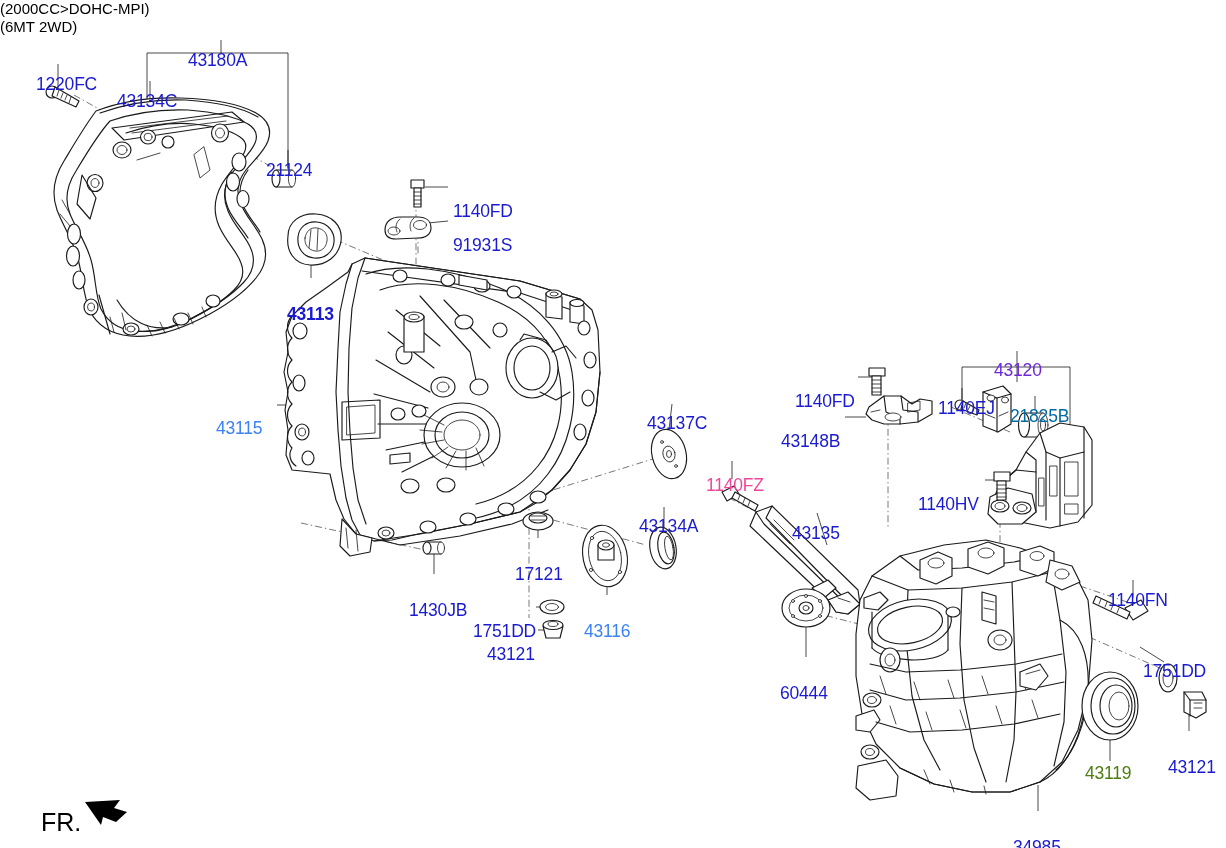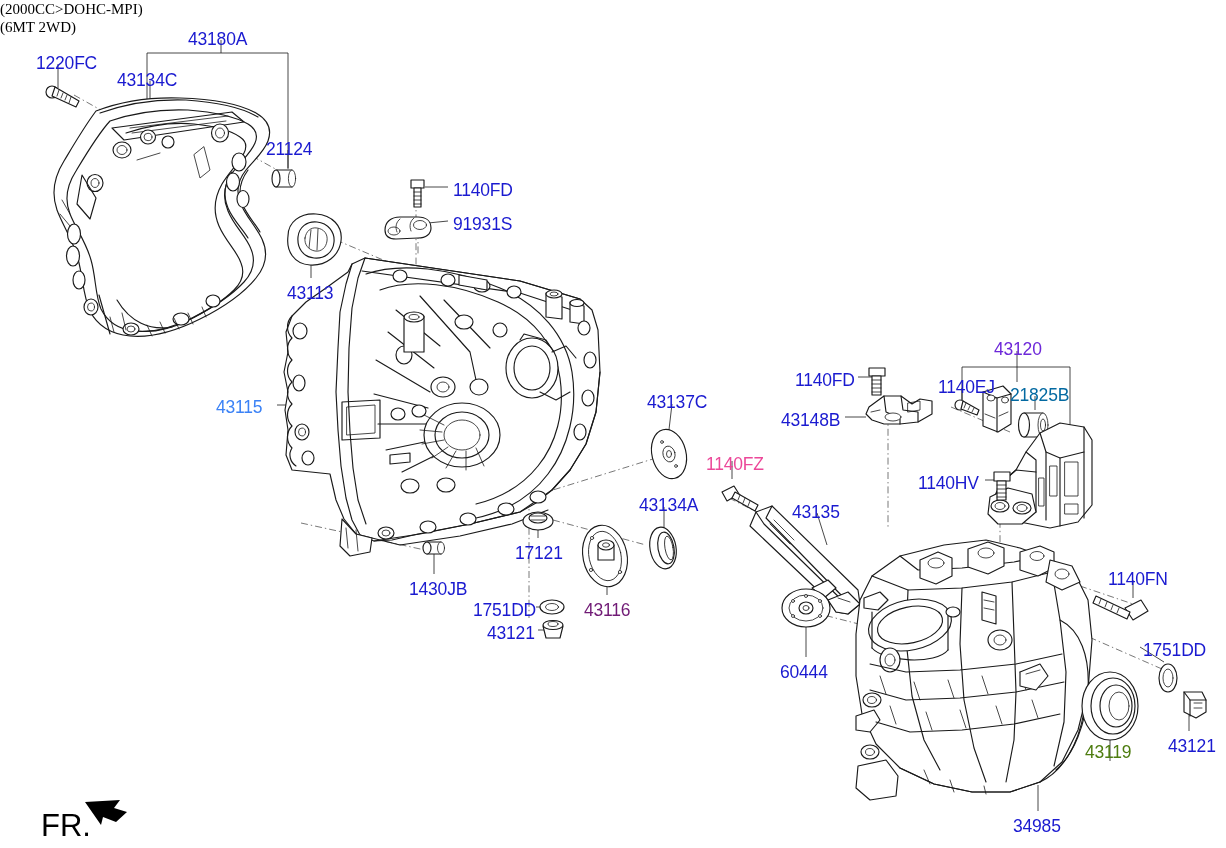--- a/index.html
+++ b/index.html
@@ -27,34 +27,35 @@
   }
   .lbl {
     position: absolute;
     color: #1a1ad0;
     font-family: "Liberation Sans", sans-serif;
     font-size: 17.5px;
     font-weight: 400;
     letter-spacing: -0.2px;
     white-space: nowrap;
     line-height: 1;
+    margin-top: 21px;
   }
   .title {
     position: absolute;
     color: #000000;
-    font-family: Liberation Serif, serif;
+    font-family: Liberation Sans, sans-serif;
     font-size: 15px;
     line-height: 18px;
     white-space: pre;
   }
   .frlabel {
     position: absolute;
     color: #000000;
     font-family: "Liberation Sans", sans-serif;
-    font-size: 31px;
+    font-size: 25px;
     font-weight: 400;
     white-space: nowrap;
     line-height: 1;
   }
 </style>
 </head>
 <body>
 
 <div id="stage">
 
@@ -576,29 +577,29 @@
 
   <div class="frlabel" style="left:41px; top:810px;">FR.</div>
 
   <div id="labels">
       <div class="lbl" style="left: 36px; top: 55px; color: rgb(26, 26, 208);">1220FC</div>
       <div class="lbl" style="left: 188px; top: 31px; color: rgb(26, 26, 208);">43180A</div>
       <div class="lbl" style="left: 117px; top: 72px; color: rgb(26, 26, 208);">43134C</div>
       <div class="lbl" style="left: 266px; top: 141px; color: rgb(26, 26, 208);">21124</div>
       <div class="lbl" style="left: 453px; top: 182px; color: rgb(26, 26, 208);">1140FD</div>
       <div class="lbl" style="left: 453px; top: 216px; color: rgb(26, 26, 208); text-align: center;">91931S</div>
-      <div class="lbl" style="left: 287px; top: 285px; color: rgb(26, 26, 208);">43113</div>
+      <div class="lbl" style="left: 287px; top: 285px; color: rgb(26, 26, 208); font-weight: bold;">43113</div>
       <div class="lbl" style="left: 216px; top: 399px; color: #3b82f6;">43115</div>
       <div class="lbl" style="left: 647px; top: 394px; color: rgb(26, 26, 208);">43137C</div>
       <div class="lbl" style="left: 706px; top: 456px; color: #ec4899;">1140FZ</div>
       <div class="lbl" style="left: 639px; top: 497px; color: rgb(26, 26, 208);">43134A</div>
       <div class="lbl" style="left: 515px; top: 545px; color: rgb(26, 26, 208);">17121</div>
       <div class="lbl" style="left: 409px; top: 581px; color: rgb(26, 26, 208);">1430JB</div>
       <div class="lbl" style="left: 473px; top: 602px; color: rgb(26, 26, 208);">1751DD</div>
-      <div class="lbl" style="left: 584px; top: 602px; color: #701a75;">43116</div>
+      <div class="lbl" style="left: 584px; top: 602px; color: #3b82f6;">43116</div>
       <div class="lbl" style="left: 487px; top: 625px; color: rgb(26, 26, 208);">43121</div>
       <div class="lbl" style="left: 795px; top: 372px; color: rgb(26, 26, 208);">1140FD</div>
       <div class="lbl" style="left: 781px; top: 412px; color: rgb(26, 26, 208);">43148B</div>
       <div class="lbl" style="left: 994px; top: 341px; color: #6d28d9;">43120</div>
       <div class="lbl" style="left: 938px; top: 379px; color: rgb(26, 26, 208);">1140EJ</div>
       <div class="lbl" style="left: 1010px; top: 387px; color: #0369a1;">21825B</div>
       <div class="lbl" style="left: 918px; top: 475px; color: rgb(26, 26, 208);">1140HV</div>
       <div class="lbl" style="left: 792px; top: 504px; color: rgb(26, 26, 208);">43135</div>
       <div class="lbl" style="left: 780px; top: 664px; color: rgb(26, 26, 208);">60444</div>
       <div class="lbl" style="left: 1108px; top: 571px; color: rgb(26, 26, 208);">1140FN</div>

